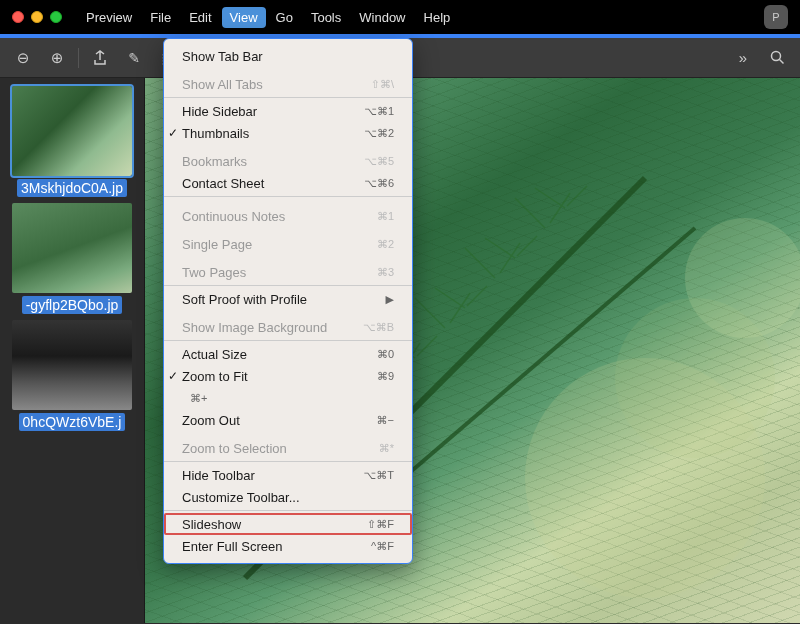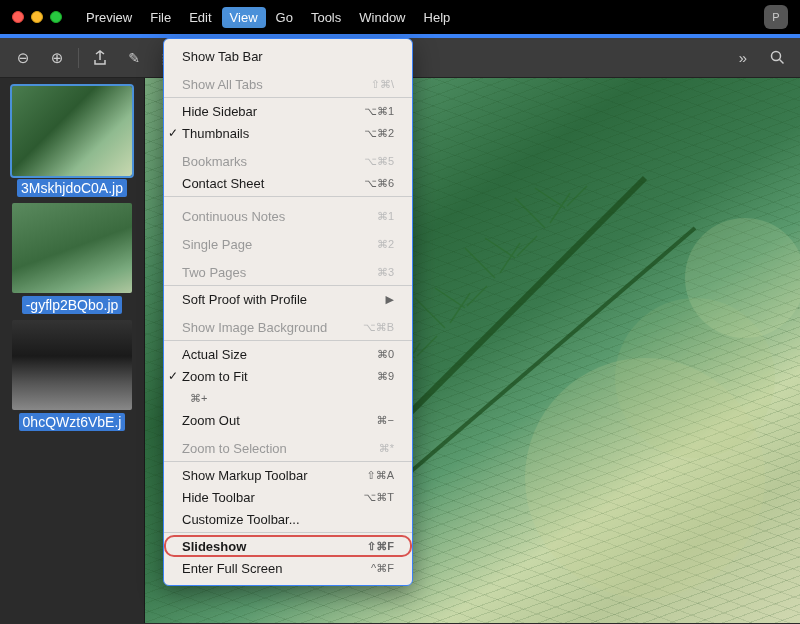--- a/index.html
+++ b/index.html
@@ -258,22 +258,21 @@
     }
     .dropdown-item.has-check::before {
       content: '✓';
       position: absolute;
       left: 4px;
       font-size: 12px;
     }
     .dropdown-item.highlighted-border {
       outline: 2px solid #d9534f;
       outline-offset: -2px;
-      border-radius: 10px;
-      font-weight: bold;
+      border-radius: 2px;
     }
     .item-label {
       flex: 1;
     }
     .item-shortcut {
       color: #666;
       font-size: 12px;
       margin-left: 8px;
     }
     .dropdown-item.disabled .item-shortcut {
@@ -474,24 +473,20 @@
         <span class="item-shortcut kbd">⌘−</span>
       </div>
       <div class="dropdown-item disabled">
         <span class="item-label">Zoom to Selection</span>
         <span class="item-shortcut kbd">⌘*</span>
       </div>
     </div>
 
     <div class="menu-section">
       <div class="dropdown-item">
-        <span class="item-label">Show Markup Toolbar</span>
-        <span class="item-shortcut kbd">⇧⌘A</span>
-      </div>
-      <div class="dropdown-item">
         <span class="item-label">Hide Toolbar</span>
         <span class="item-shortcut kbd">⌥⌘T</span>
       </div>
       <div class="dropdown-item">
         <span class="item-label">Customize Toolbar...</span>
       </div>
     </div>
 
     <div class="menu-section">
       <div class="dropdown-item highlighted-border">

